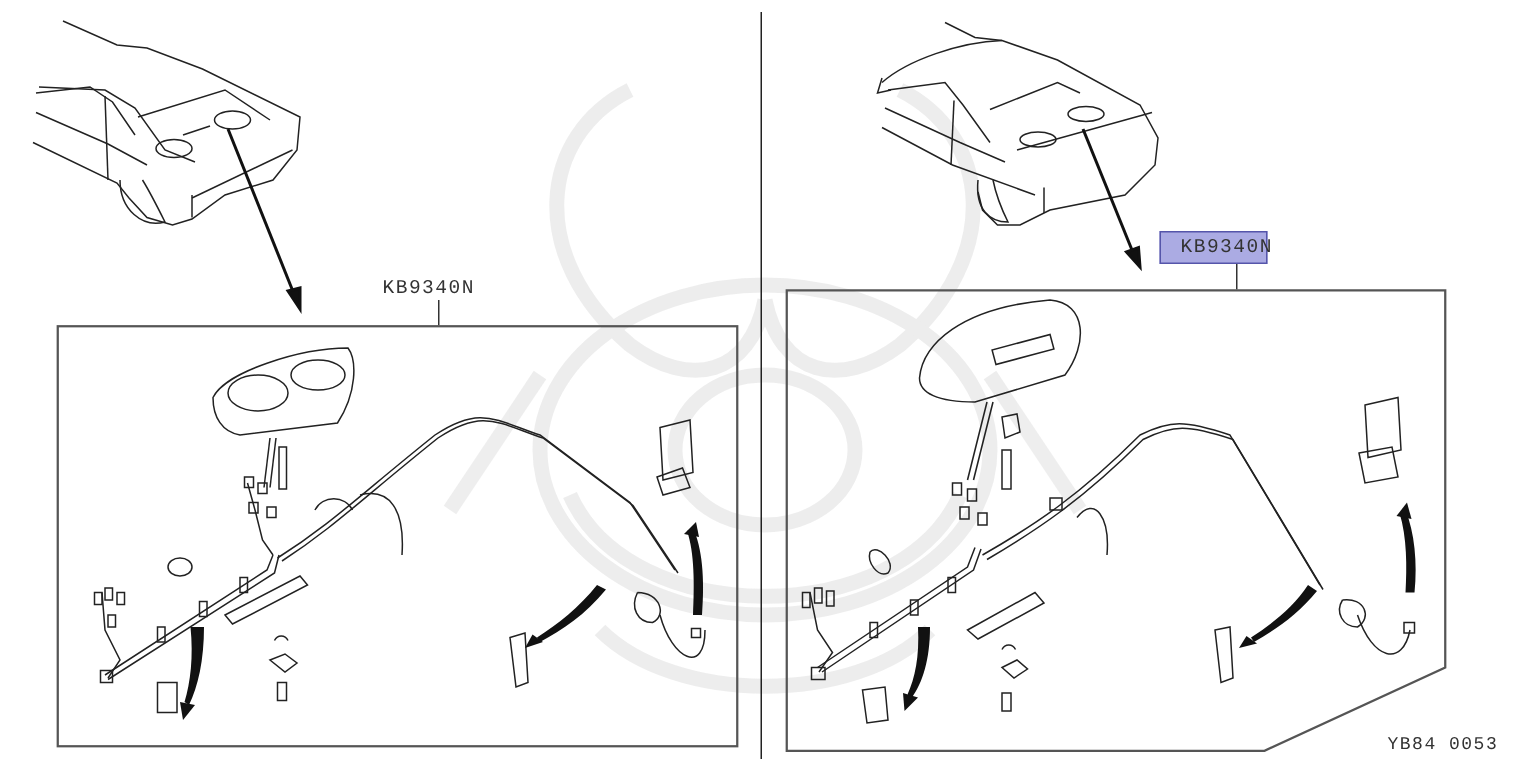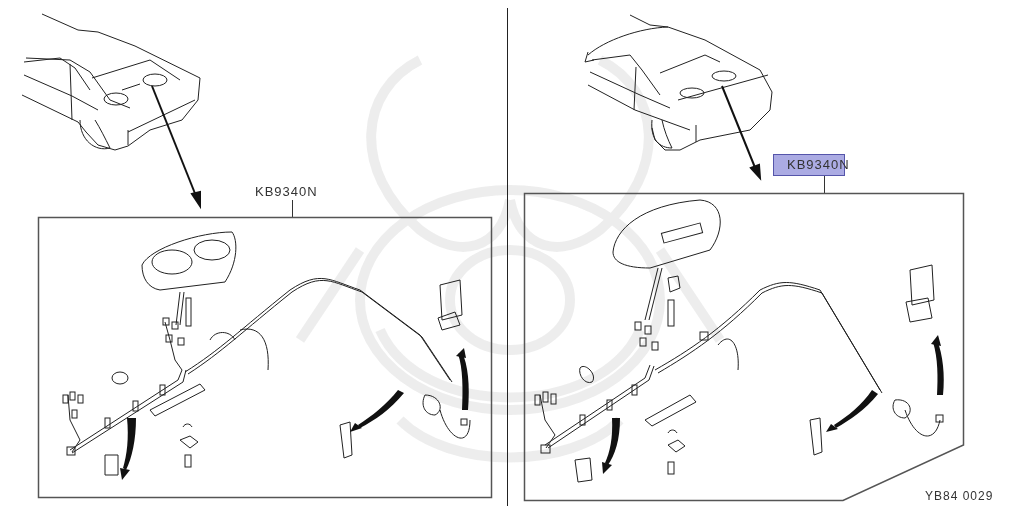--- a/index.html
+++ b/index.html
@@ -1,18 +1,18 @@
 <!DOCTYPE html>
 <html><head>
 <meta charset="utf-8">
 <style>
   html, body { margin:0; padding:0; background:#ffffff; }
   body { width:1024px; height:506px; position:relative; overflow:hidden; font-family:"DejaVu Sans Mono", monospace; }
   .canvas { position:absolute; left:0; top:0; width:1024px; height:506px; }
-  .label { position:absolute; font-family:Liberation Sans, sans-serif; font-size:13px; color:#333; letter-spacing:1px; line-height:16px; white-space:nowrap; }
+  .label { position:absolute; font-family:Liberation Mono, monospace; font-size:13px; color:#333; letter-spacing:1px; line-height:16px; white-space:nowrap; }
   .hl { position:absolute; background:rgba(102,102,204,0.55); border:1px solid #5555aa; }
   svg { position:absolute; left:0; top:0; }
 </style>
 </head>
 <body>
 
 <div class="canvas">
 
   <svg width="1024" height="506" viewBox="0 0 1024 506">
 
@@ -180,14 +180,14 @@
       <path d="M937 395 L943 395 C945 375 943 355 937 340 L933 342 C938 358 938 378 937 395 Z"></path>
       <polygon points="931,344 938,335 941,346"></polygon>
     </g>
   </svg>
 
   <div class="label" style="left:255px; top:184px;">KB9340N</div>
 
   <div class="hl" style="left:773px; top:154px; width:70px; height:20px;"></div>
   <div class="label" style="left:787px; top:157px;">KB9340N</div>
 
-  <div class="label" style="left:925px; top:488px; font-size:12px;">YB84 0029</div>
+  <div class="label" style="left:925px; top:488px; font-size:12px;">YB84 0053</div>
 </div>
 
 </body></html>

